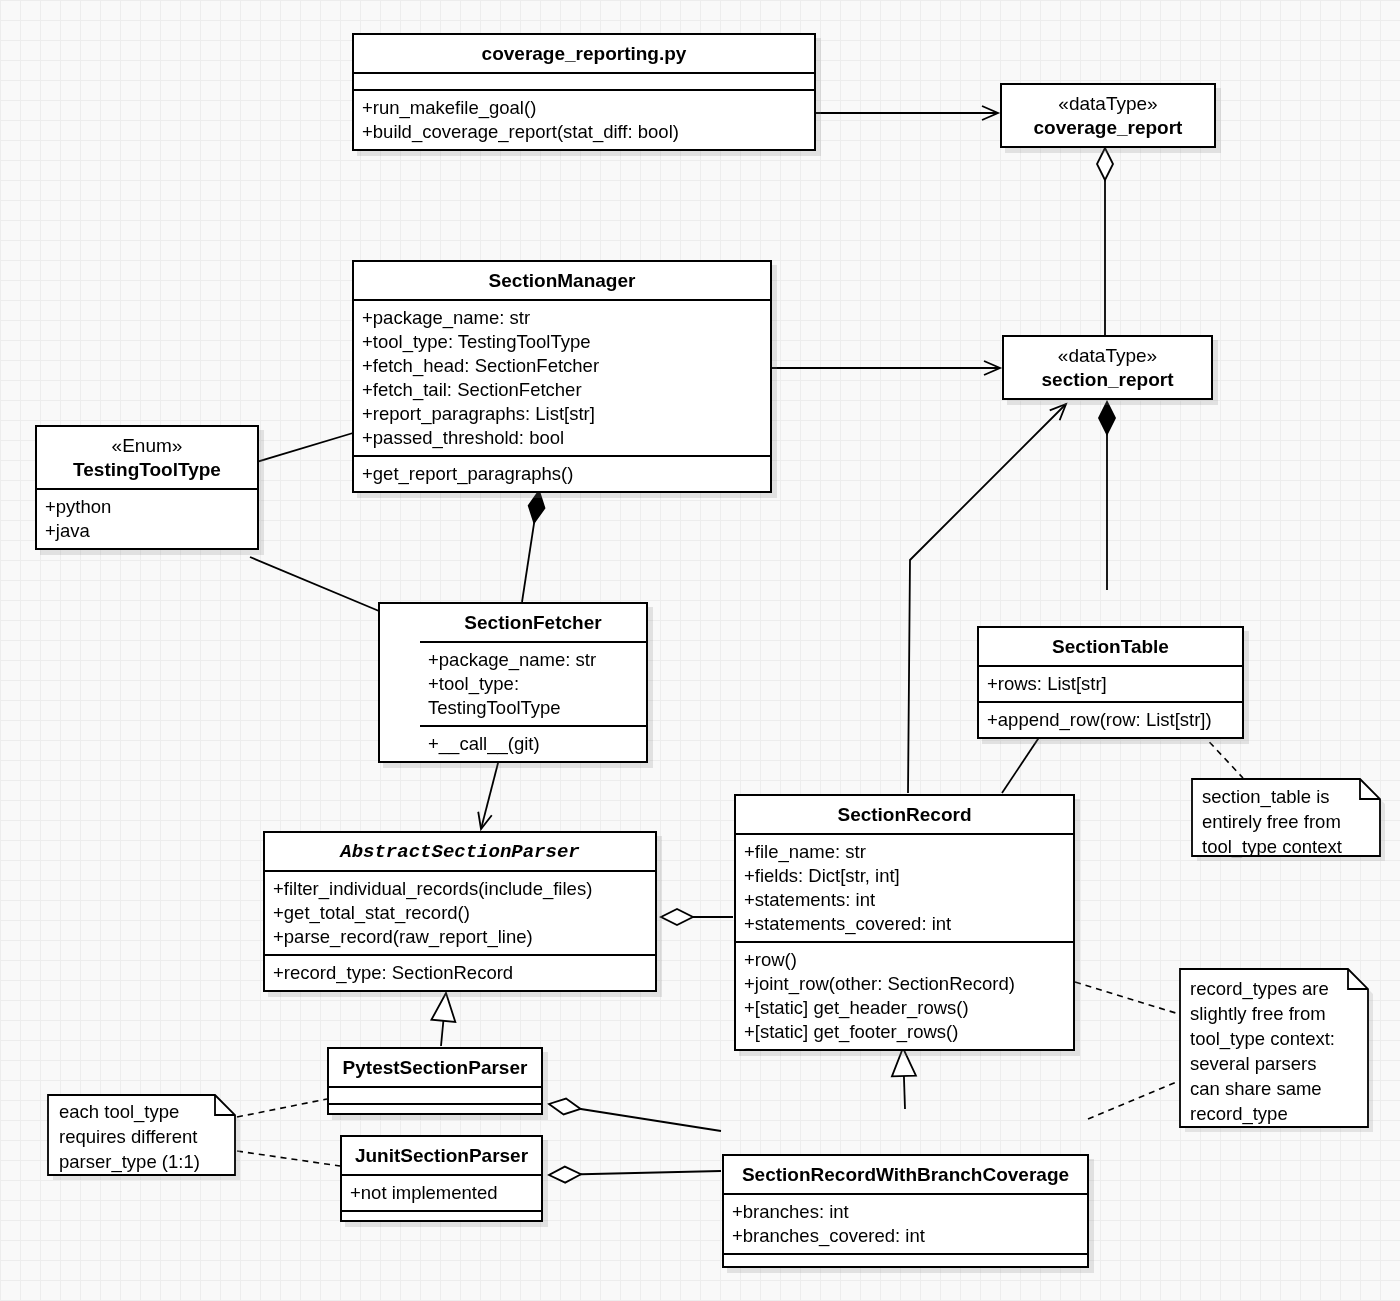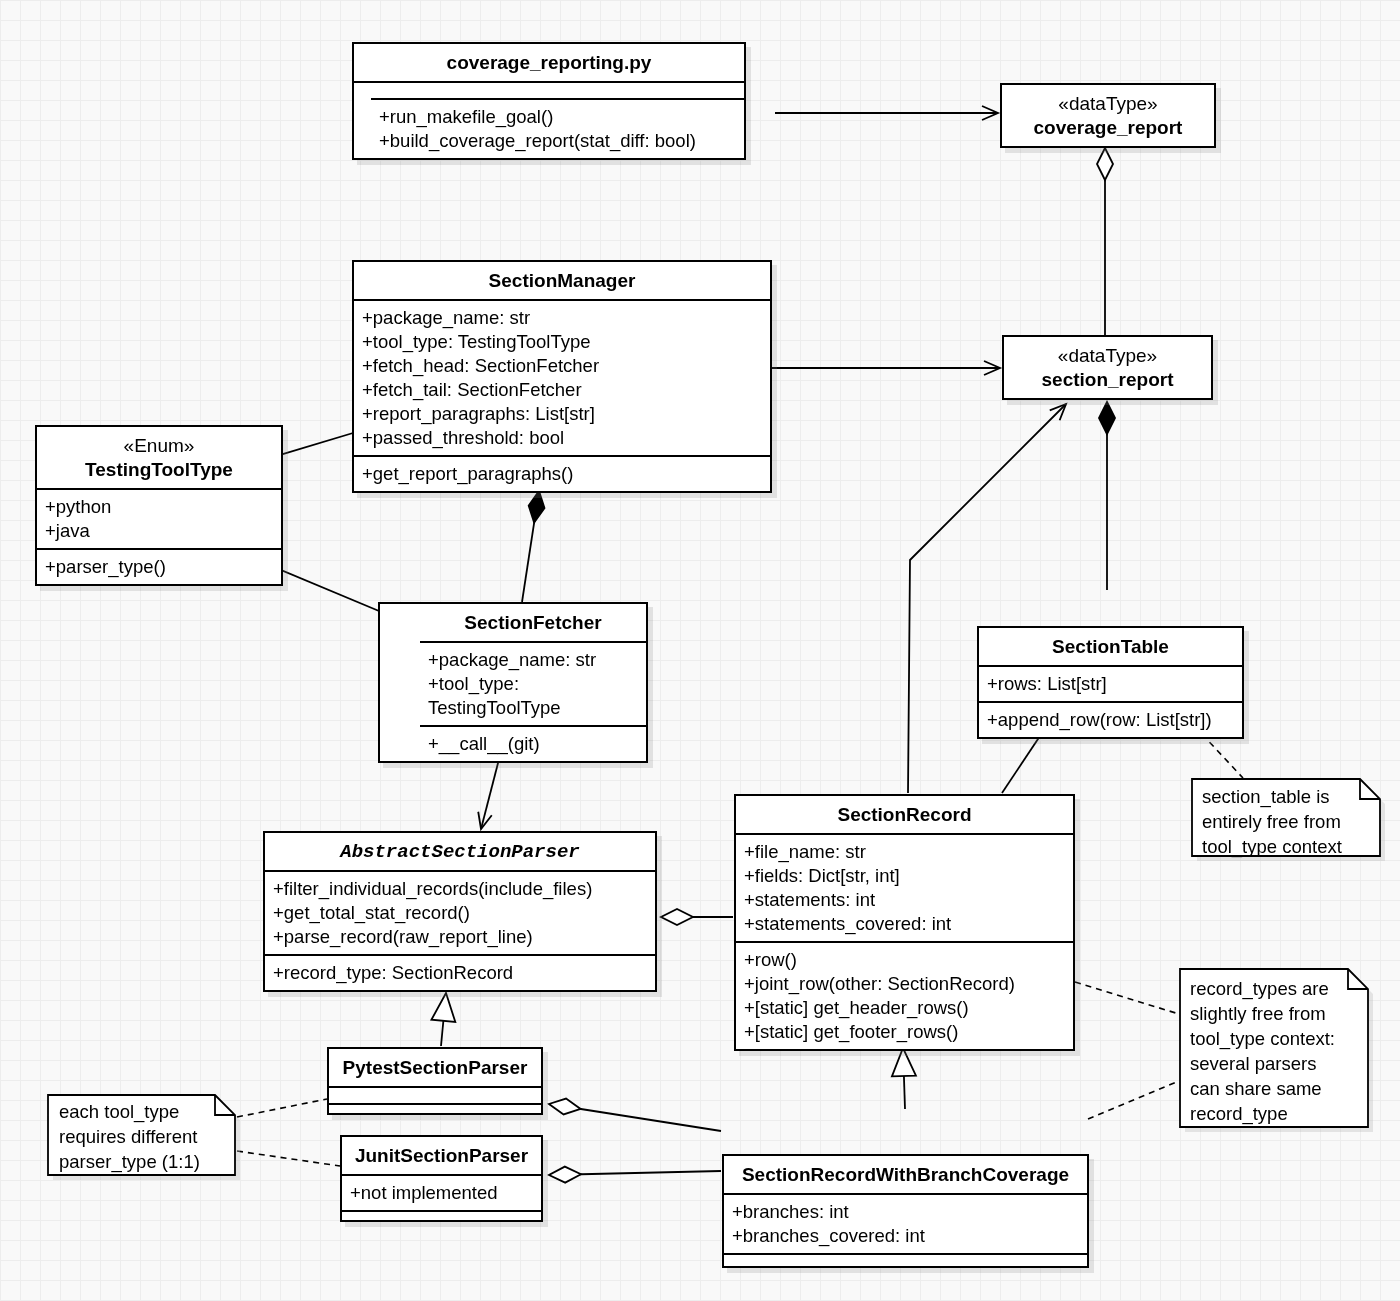--- a/index.html
+++ b/index.html
@@ -39,21 +39,21 @@
   .tname{display:block;}
   .sec{
     border-top:2px solid #000;
     padding:5px 8px;
     line-height:24px;
   }
   .sec.empty{padding:0;}
   .e15{height:15px;}
   .e11{height:11px;}
   .e8{height:8px;}
-  .pbl{margin-left:17px;}
+  .pbl{}
   .note-text{
     position:absolute;
     font-size:18.5px;
     line-height:25px;
   }
 </style>
 </head>
 <body>
 
 <div id="canvas">
@@ -112,21 +112,21 @@
       <path d="M1192,779 H1360 L1380,799 V856 H1192 Z" fill="#fff" stroke="#000" stroke-width="1.8"></path>
       <path d="M1360,779 V799 H1380" fill="none" stroke="#000" stroke-width="1.8"></path>
     </g>
     <g>
       <path d="M1185,974 H1353 L1373,994 V1132 H1185 Z" fill="#b9b9b9" opacity="0.35" stroke="none"></path>
       <path d="M1180,969 H1348 L1368,989 V1127 H1180 Z" fill="#fff" stroke="#000" stroke-width="1.8"></path>
       <path d="M1348,969 V989 H1368" fill="none" stroke="#000" stroke-width="1.8"></path>
     </g>
   </svg>
 
-  <div class="box" style="left:352px;top:42px;width:394px;">
+  <div class="box" style="left:352px;top:33px;width:464px;">
     <div class="title">coverage_reporting.py</div>
     <div class="sec empty e15"></div>
     <div class="sec pbl">
       <div>+run_makefile_goal()</div>
       <div>+build_coverage_report(stat_diff: bool)</div>
     </div>
   </div>
 
   <div class="box" style="left:1000px;top:83px;width:216px;">
     <div class="title">
@@ -150,31 +150,28 @@
     </div>
   </div>
 
   <div class="box" style="left:1002px;top:335px;width:211px;">
     <div class="title">
       <span class="stereo">«dataType»</span>
       <span class="tname">section_report</span>
     </div>
   </div>
 
-  <div class="box" style="left:35px;top:425px;width:248px;">
+  <div class="box" style="left:35px;top:425px;width:224px;">
     <div class="title">
       <span class="stereo">«Enum»</span>
       <span class="tname">TestingToolType</span>
     </div>
     <div class="sec">
       <div>+python</div>
       <div>+java</div>
-    </div>
-    <div class="sec">
-      <div>+parser_type()</div>
     </div>
   </div>
 
   <div class="box" style="left:378px;top:602px;width:270px;padding-left:40px;">
     <div class="title">SectionFetcher</div>
     <div class="sec">
       <div>+package_name: str</div>
       <div>+tool_type: TestingToolType</div>
     </div>
     <div class="sec">

